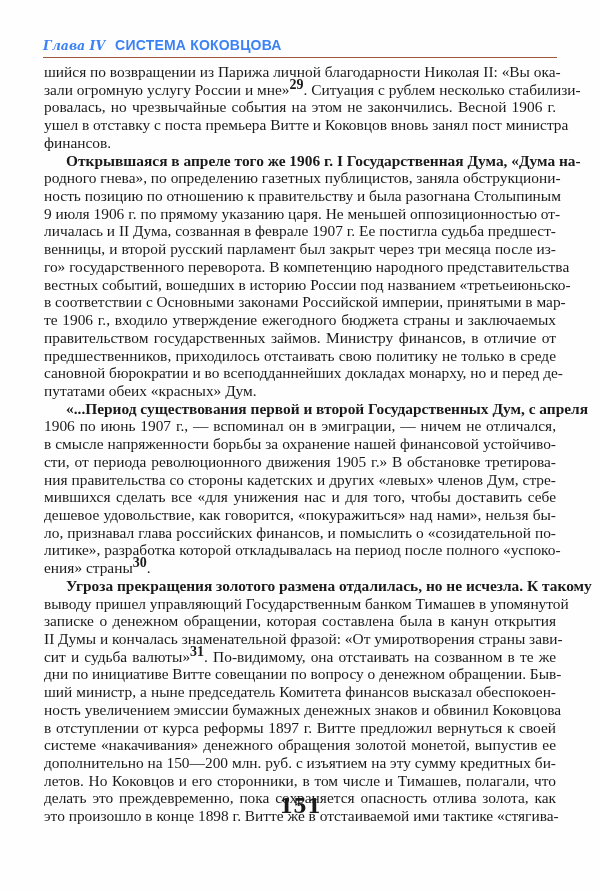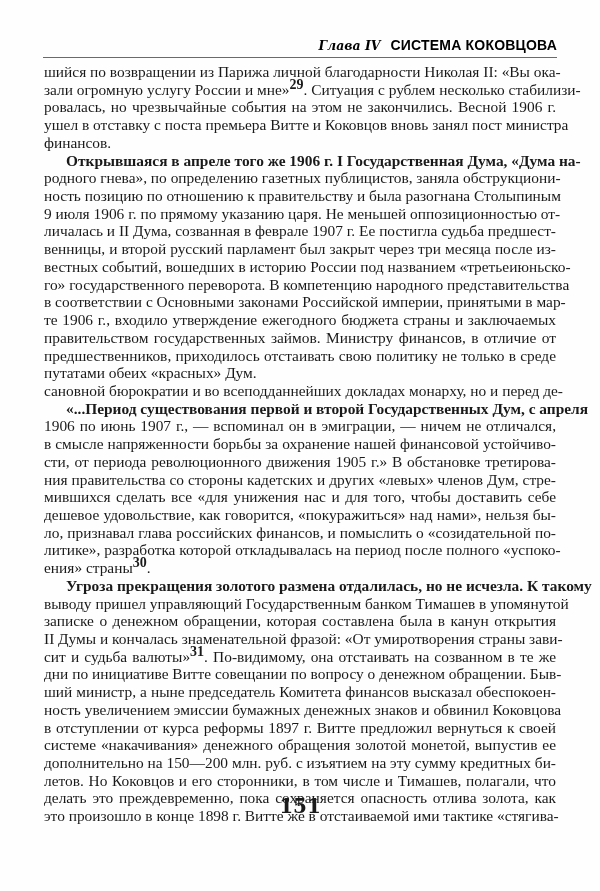--- a/index.html
+++ b/index.html
@@ -1,20 +1,20 @@
 <!DOCTYPE html>
 <html><head>
 <meta charset="utf-8">
 <style>
   html, body { margin:0; padding:0; background:#ffffff; }
   body { width:600px; height:891px; position:relative; overflow:hidden; }
   .page { position:absolute; left:0; top:0; width:600px; height:891px; background:#fefefe; }
   .running-head {
     position:absolute; left:43px; top:36px; width:514px; height:20px;
-    text-align:right; color:#000000; white-space:nowrap;
+    text-align:left; color:#3b82f6; white-space:nowrap;
   }
   .rh-chapter { font-family:"DejaVu Serif", serif; font-style:italic; font-weight:bold; font-size:12.5px; margin-right:6px; }
   .rh-title { font-family:"Liberation Sans", sans-serif; font-weight:bold; font-size:14px; letter-spacing:0.2px; }
   .head-rule { position:absolute; left:43px; top:57px; width:514px; height:0; border-top:1.5px solid #a0583a; }
   .body-text {
     position:absolute; left:44px; top:63px; width:512px;
     font-family:"Liberation Serif", serif; font-size:15.4px; line-height:17.72px;
     color:#1a1a1a; text-align:justify;
   }
   .line { display:block; height:17.72px; white-space:nowrap; text-align:justify; text-align-last:justify; }
@@ -47,28 +47,28 @@
       <span class="line last">финансов.</span>
     </div>
 
     <div>
       <span class="line indent">Открывшаяся в апреле того же 1906 г. I Государственная Дума, «Дума на-</span>
       <span class="line">родного гнева», по определению газетных публицистов, заняла обструкциони-</span>
       <span class="line">ность позицию по отношению к правительству и была разогнана Столыпиным</span>
       <span class="line">9 июля 1906 г. по прямому указанию царя. Не меньшей оппозиционностью от-</span>
       <span class="line">личалась и II Дума, созванная в феврале 1907 г. Ее постигла судьба предшест-</span>
       <span class="line">венницы, и второй русский парламент был закрыт через три месяца после из-</span>
+      <span class="line">го» государственного переворота. В компетенцию народного представительства</span>
       <span class="line">вестных событий, вошедших в историю России под названием «третьеиюньско-</span>
-      <span class="line">го» государственного переворота. В компетенцию народного представительства</span>
       <span class="line">в соответствии с Основными законами Российской империи, принятыми в мар-</span>
       <span class="line">те 1906 г., входило утверждение ежегодного бюджета страны и заключаемых</span>
       <span class="line">правительством государственных займов. Министру финансов, в отличие от</span>
       <span class="line">предшественников, приходилось отстаивать свою политику не только в среде</span>
+      <span class="line">сановной бюрократии и во всеподданнейших докладах монарху, но и перед де-</span>
       <span class="line last">путатами обеих «красных» Дум.</span>
-      <span class="line">сановной бюрократии и во всеподданнейших докладах монарху, но и перед де-</span>
     </div>
 
     <div>
       <span class="line indent">«...Период существования первой и второй Государственных Дум, с апреля</span>
       <span class="line">1906 по июнь 1907 г., — вспоминал он в эмиграции, — ничем не отличался,</span>
       <span class="line">в смысле напряженности борьбы за охранение нашей финансовой устойчиво-</span>
       <span class="line">сти, от периода революционного движения 1905 г.» В обстановке третирова-</span>
       <span class="line">ния правительства со стороны кадетских и других «левых» членов Дум, стре-</span>
       <span class="line">мившихся сделать все «для унижения нас и для того, чтобы доставить себе</span>
       <span class="line">дешевое удовольствие, как говорится, «покуражиться» над нами», нельзя бы-</span>

